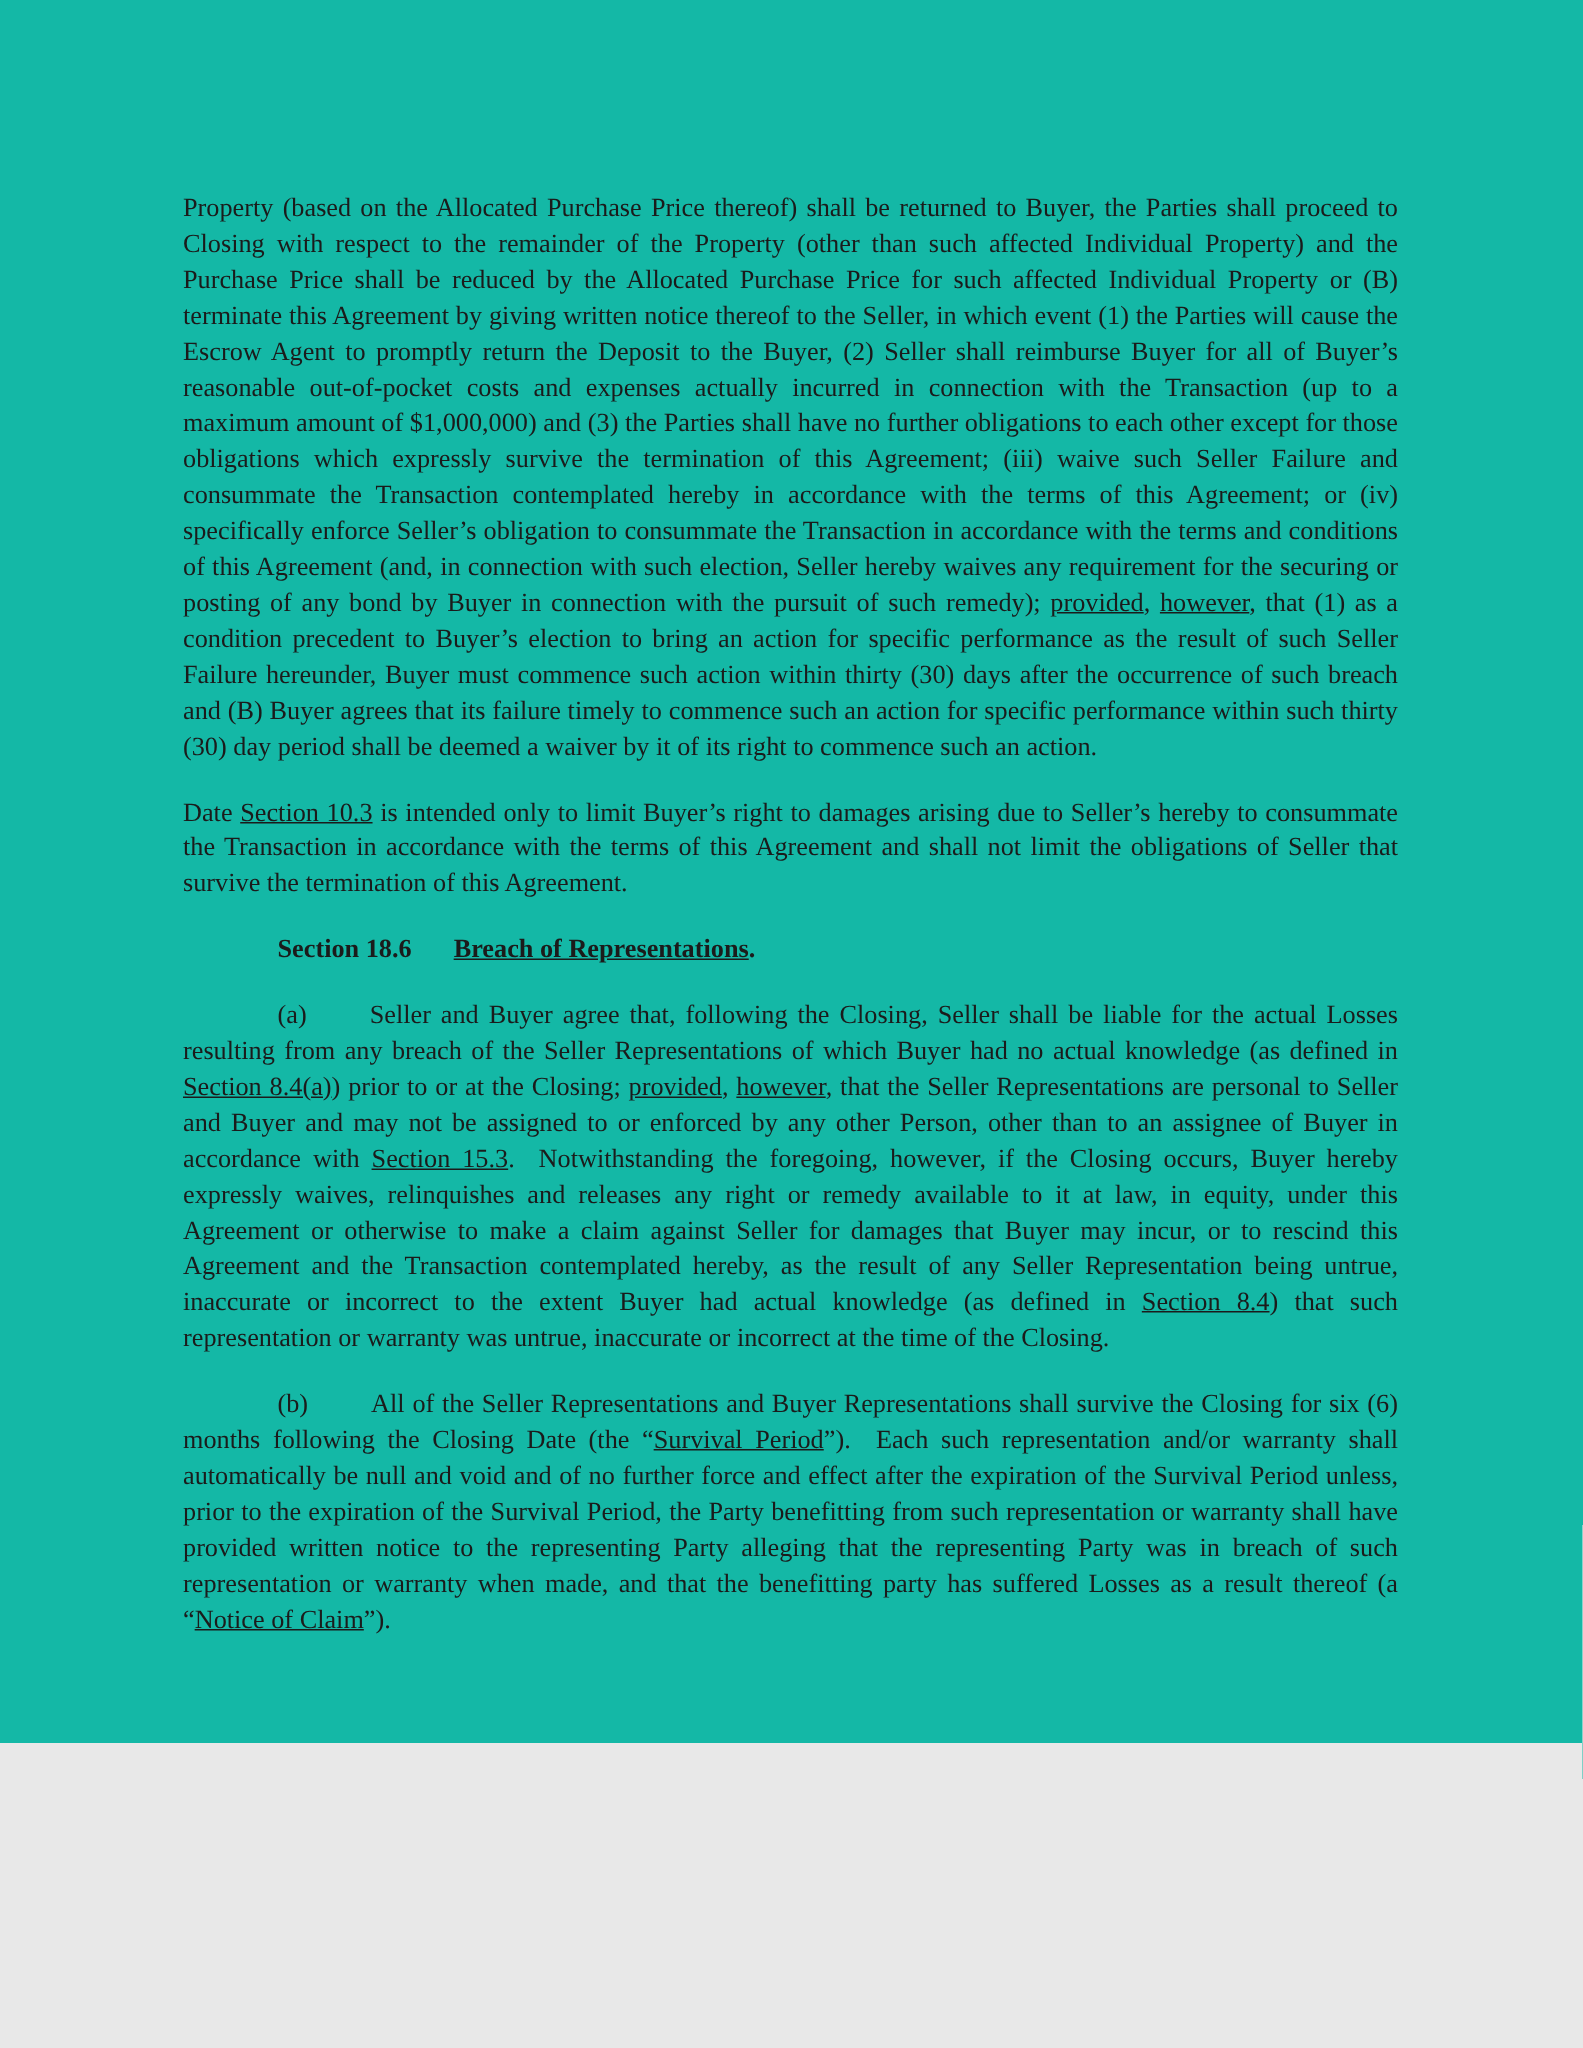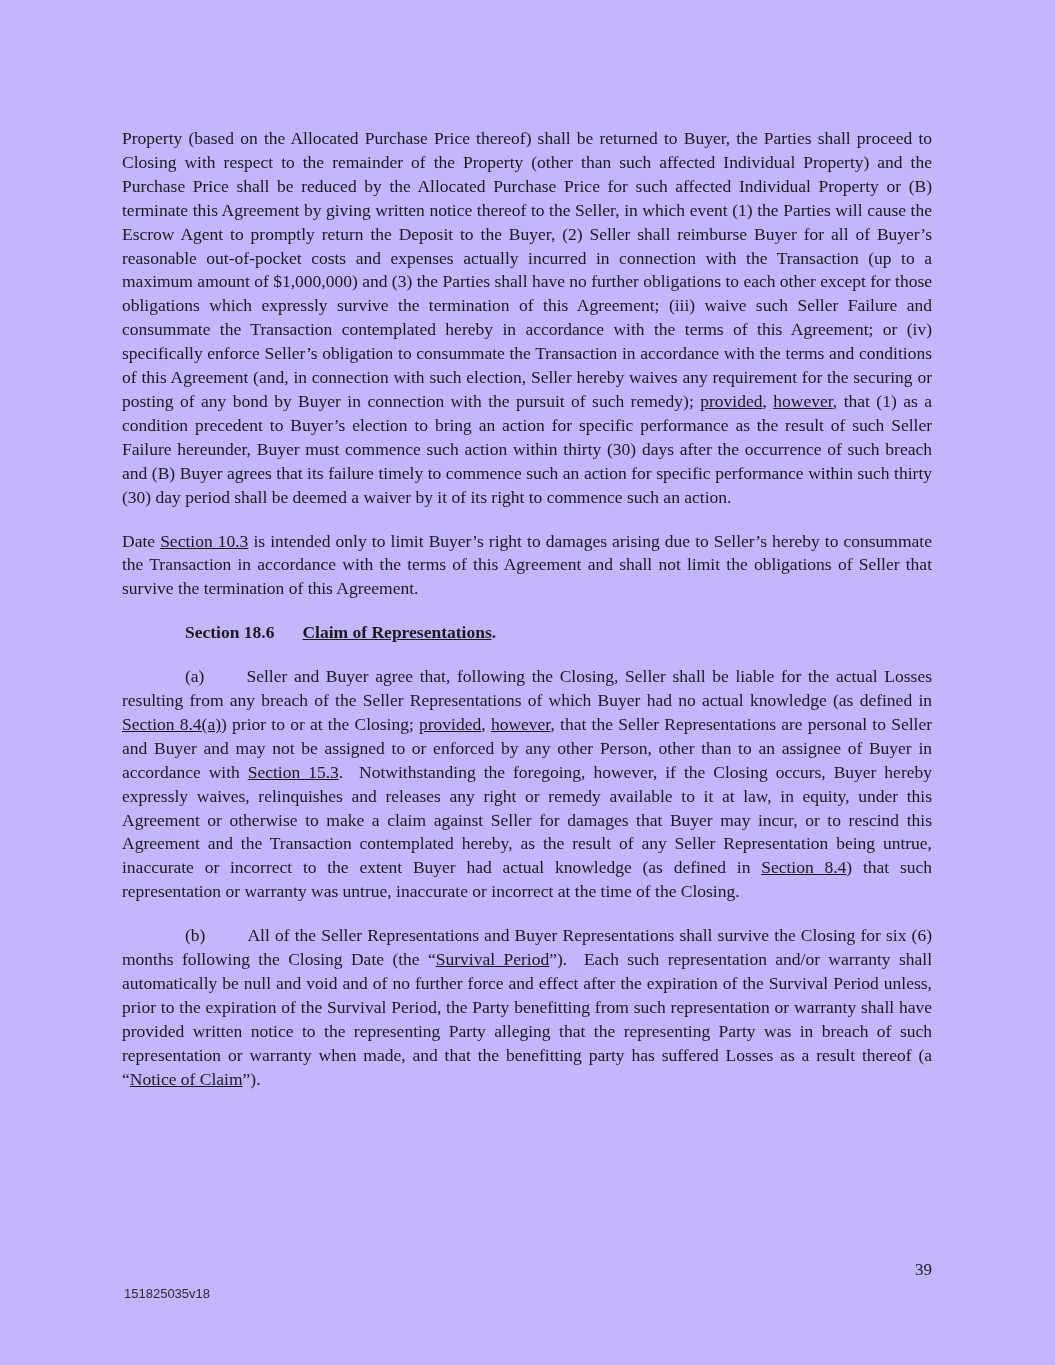--- a/index.html
+++ b/index.html
@@ -3,22 +3,22 @@
 <meta charset="utf-8">
 <style>
   html, body {
     margin: 0;
     padding: 0;
     background: #e8e8e8;
   }
   .page {
     position: relative;
     width: 1055px;
-    height: 1365px;
-    background: #c4b5fd;
+    height: 1162px;
+    background: #14b8a6;
     font-family: "Liberation Serif", serif;
     color: #1b1b1b;
     overflow: hidden;
   }
   .content {
     position: absolute;
     left: 122px;
     top: 127px;
     width: 810px;
   }
@@ -53,21 +53,21 @@
     color: #2b2b2b;
   }
 </style>
 </head>
 <body>
 
 <div class="page">
   <div class="content">
     <p class="para"><span>Property (based on the Allocated Purchase Price thereof) shall be returned to Buyer, the Parties shall proceed to Closing with respect to the remainder of the Property (other than such affected Individual Property) and the Purchase Price shall be reduced by the Allocated Purchase Price for such affected Individual Property or (B) terminate this Agreement by giving written notice thereof to the Seller, in which event (1) the Parties will cause the Escrow Agent to promptly return the Deposit to the Buyer, (2) Seller shall reimburse Buyer for all of Buyer’s reasonable out-of-pocket costs and expenses actually incurred in connection with the Transaction (up to a maximum amount of $1,000,000) and (3) the Parties shall have no further obligations to each other except for those obligations which expressly survive the termination of this Agreement; (iii) waive such Seller Failure and consummate the Transaction contemplated hereby in accordance with the terms of this Agreement; or (iv) specifically enforce Seller’s obligation to consummate the Transaction in accordance with the terms and conditions of this Agreement (and, in connection with such election, Seller hereby waives any requirement for the securing or posting of any bond by Buyer in connection with the pursuit of such remedy); </span><span class="u">provided</span><span>, </span><span class="u">however</span><span>, that (1) as a condition precedent to Buyer’s election to bring an action for specific performance as the result of such Seller Failure hereunder, Buyer must commence such action within thirty (30) days after the occurrence of such breach and (B) Buyer agrees that its failure timely to commence such an action for specific performance within such thirty (30) day period shall be deemed a waiver by it of its right to commence such an action.</span></p>
     <p class="para"><span>Date </span><span class="u">Section 10.3</span><span> is intended only to limit Buyer’s right to damages arising due to Seller’s hereby to consummate the Transaction in accordance with the terms of this Agreement and shall not limit the obligations of Seller that survive the termination of this Agreement.</span></p>
-    <p class="para indent"><span class="b">Section 18.6</span><span class="gap" style="width: 28px;"></span><span class="u b">Claim of Representations</span><span class="b">.</span></p>
+    <p class="para indent"><span class="b">Section 18.6</span><span class="gap" style="width: 28px;"></span><span class="u b">Breach of Representations</span><span class="b">.</span></p>
     <p class="para indent"><span>(a)</span><span class="gap" style="width: 42px;"></span><span>Seller and Buyer agree that, following the Closing, Seller shall be liable for the actual Losses resulting from any breach of the Seller Representations of which Buyer had no actual knowledge (as defined in </span><span class="u">Section 8.4(a)</span><span>) prior to or at the Closing; </span><span class="u">provided</span><span>, </span><span class="u">however</span><span>, that the Seller Representations are personal to Seller and Buyer and may not be assigned to or enforced by any other Person, other than to an assignee of Buyer in accordance with </span><span class="u">Section 15.3</span><span>.&nbsp; Notwithstanding the foregoing, however, if the Closing occurs, Buyer hereby expressly waives, relinquishes and releases any right or remedy available to it at law, in equity, under this Agreement or otherwise to make a claim against Seller for damages that Buyer may incur, or to rescind this Agreement and the Transaction contemplated hereby, as the result of any Seller Representation being untrue, inaccurate or incorrect to the extent Buyer had actual knowledge (as defined in </span><span class="u">Section 8.4</span><span>) that such representation or warranty was untrue, inaccurate or incorrect at the time of the Closing.</span></p>
     <p class="para indent"><span>(b)</span><span class="gap" style="width: 42px;"></span><span>All of the Seller Representations and Buyer Representations shall survive the Closing for six (6) months following the Closing Date (the “</span><span class="u">Survival Period</span><span>”).&nbsp; Each such representation and/or warranty shall automatically be null and void and of no further force and effect after the expiration of the Survival Period unless, prior to the expiration of the Survival Period, the Party benefitting from such representation or warranty shall have provided written notice to the representing Party alleging that the representing Party was in breach of such representation or warranty when made, and that the benefitting party has suffered Losses as a result thereof (a “</span><span class="u">Notice of Claim</span><span>”).</span></p>
   </div>
 
   <div class="pagenum">39</div>
 
   <div class="footer">151825035v18</div>
 </div>
 
 </body></html>

